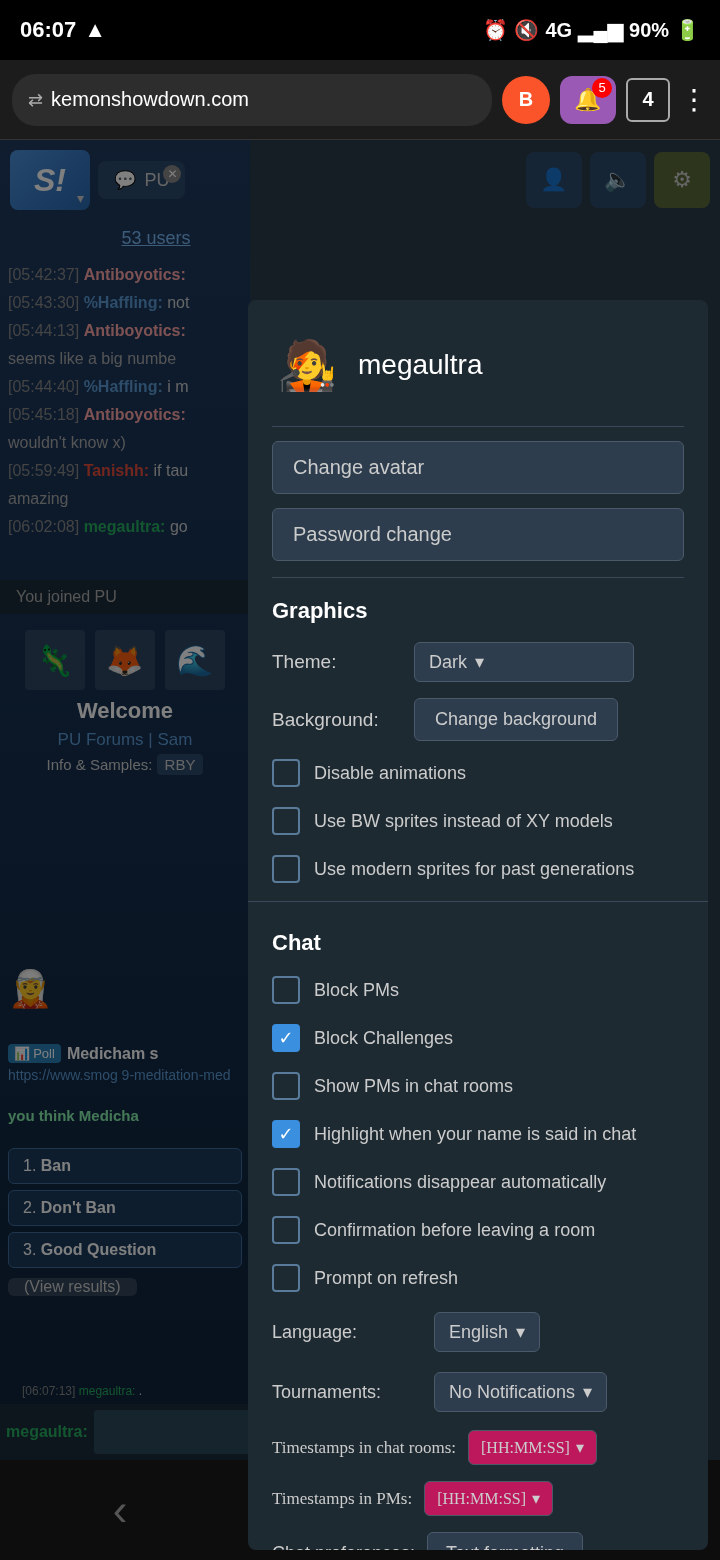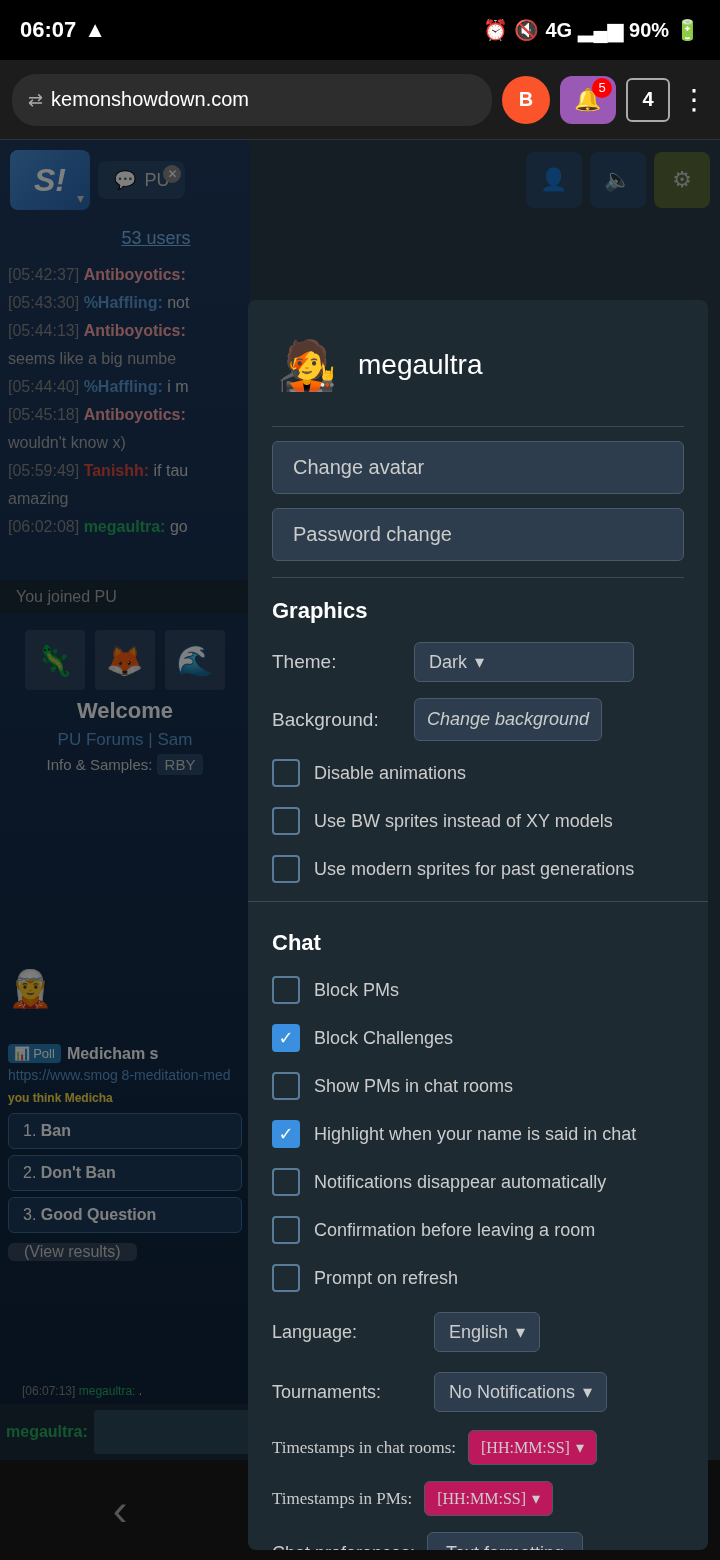--- a/index.html
+++ b/index.html
@@ -247,21 +247,21 @@
     }
     .poll-title-row { display: flex; align-items: center; gap: 6px; margin-bottom: 4px; }
     .poll-badge {
       background: #2980b9;
       color: #fff; font-size: 13px;
       border-radius: 4px; padding: 2px 6px;
       display: flex; align-items: center; gap: 3px;
     }
     .poll-title { color: #fff; font-size: 16px; font-weight: bold; }
     .poll-link { color: #5b9bd5; font-size: 14px; word-break: break-all; }
-    .poll-question { color: #fde047; font-size: 12px; font-weight: bold; margin: 8px 0; }
+    .poll-question { color: #86efac; font-size: 15px; font-weight: bold; margin: 24px 0; }
 
     .poll-option {
       background: rgba(255,255,255,0.1);
       border-radius: 6px;
       padding: 8px 14px;
       color: #fff;
       font-size: 16px;
       margin-bottom: 6px;
       cursor: pointer;
     }
@@ -407,23 +407,22 @@
       min-width: 220px;
     }
 
     
     .bg-btn {
       background: #2d3d4d;
       border: 1px solid #4a5a6a;
       border-radius: 6px;
       color: #ccc;
       font-size: 18px;
-      padding: 10px 12px;
+      padding: 10px 20px;
       cursor: pointer;
-      font-style: italic;
     }
 
     
     .checkbox-row {
       display: flex;
       align-items: center;
       padding: 10px 24px;
       gap: 14px;
     }
     .checkbox-box {
@@ -653,21 +652,21 @@
   <div class="poll-section">
     <div style="display:flex;align-items:flex-start;gap:8px;margin-bottom:4px;">
       <div style="display:flex;align-items:center;margin-bottom:30px;">
         <span style="font-size:36px;">🧝</span>
       </div>
     </div>
     <div class="poll-title-row">
       <span class="poll-badge">📊 <span>Poll</span></span>
       <span class="poll-title">Medicham s</span>
     </div>
-    <div class="poll-link">https://www.smog 8-meditation-med</div>
+    <div class="poll-link">https://www.smog 9-meditation-med</div>
     <div class="poll-question">you think Medicha</div>
 
     <div class="poll-option ban">
       <span>1. <strong>Ban</strong></span>
     </div>
     <div class="poll-option dontban">
       <span>2. <strong>Don't Ban</strong></span>
     </div>
     <div class="poll-option good">
       <span>3. <strong>Good Question</strong></span>

